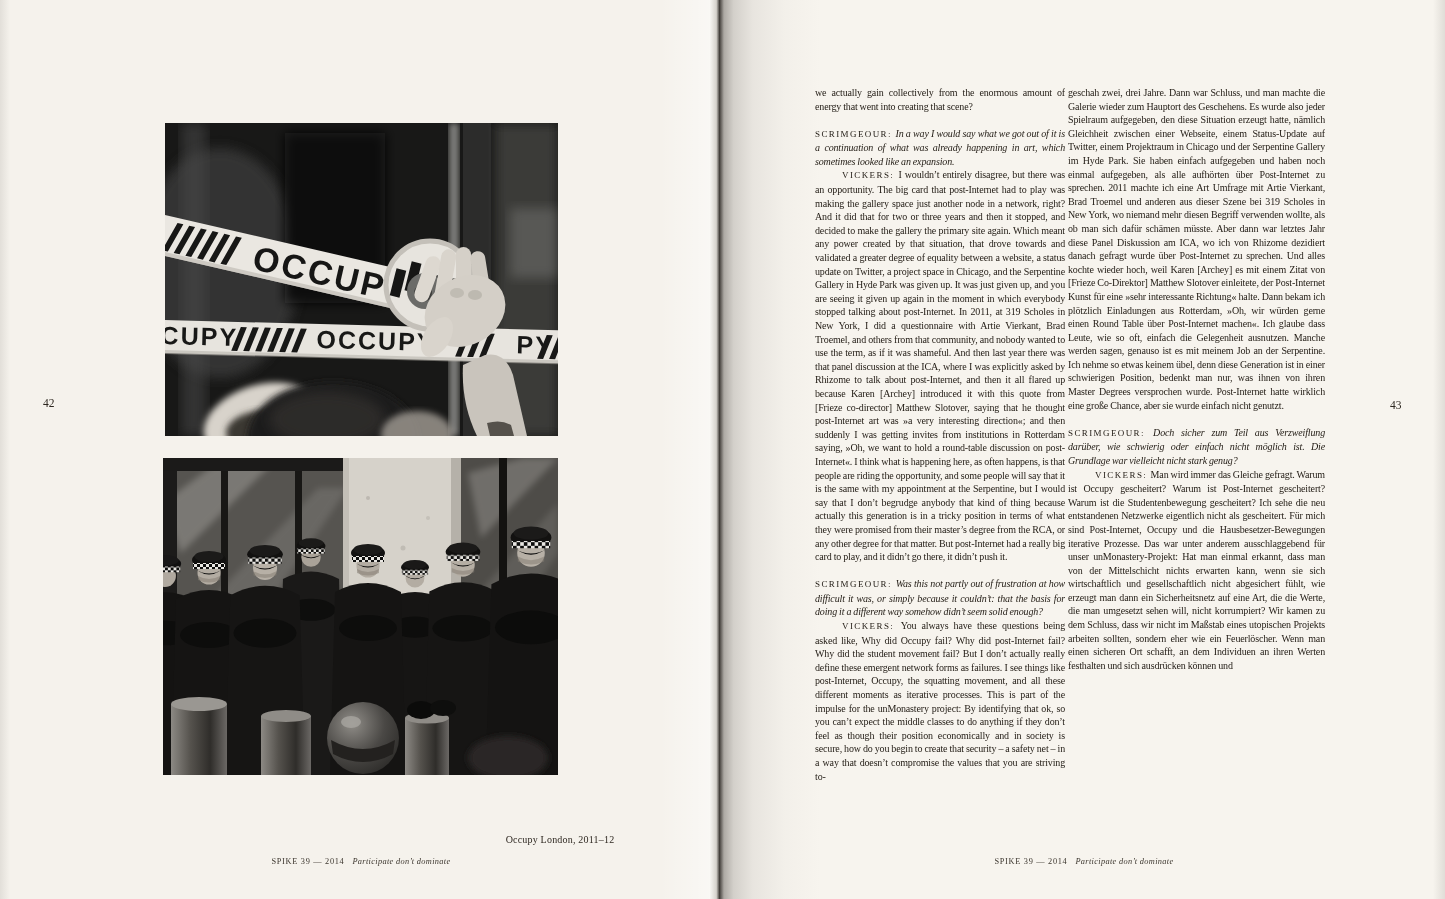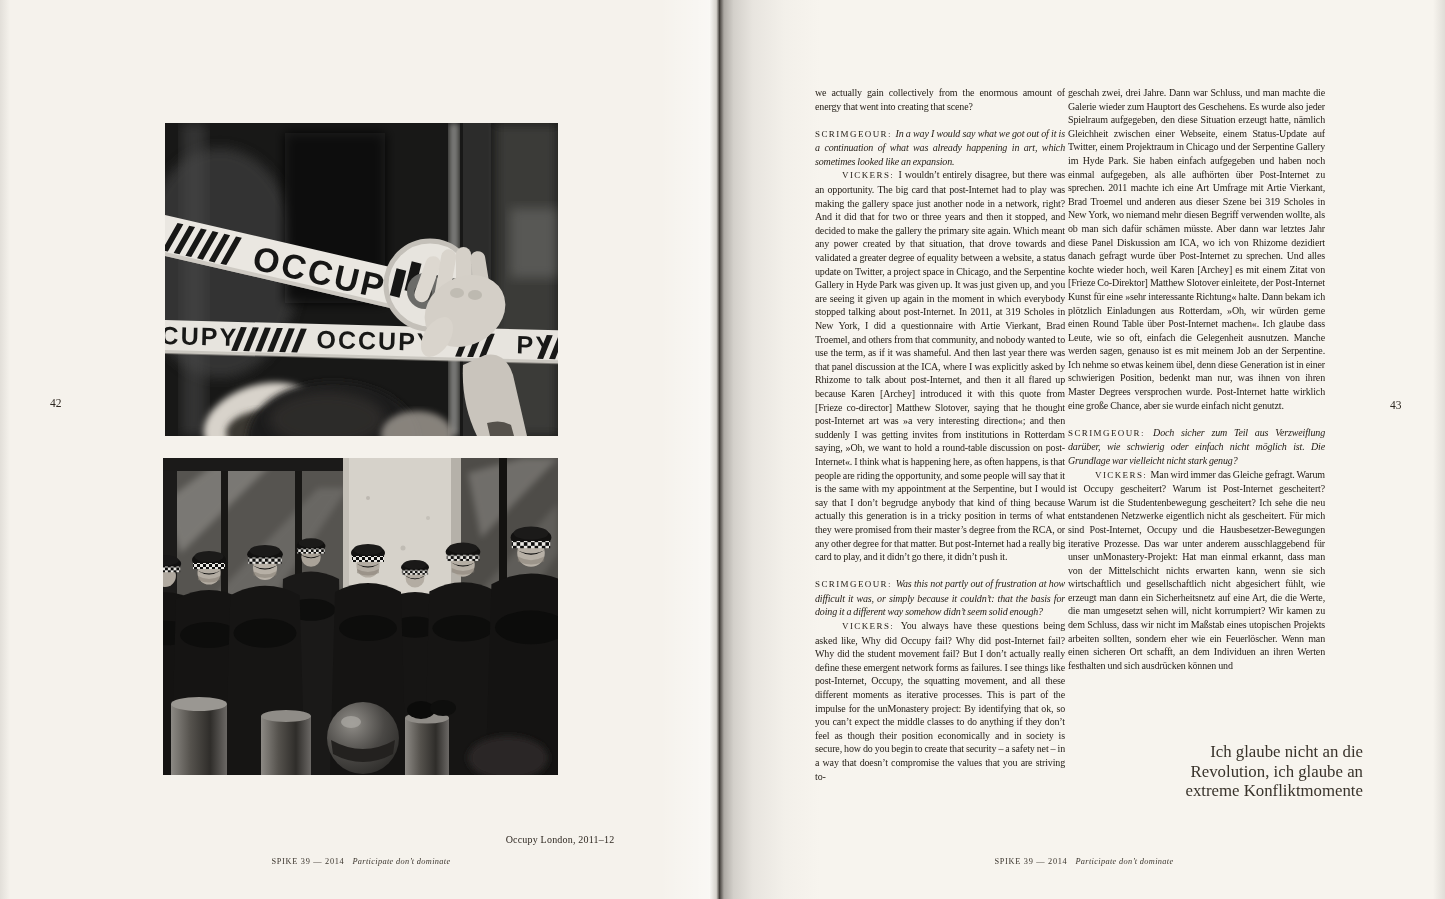--- a/index.html
+++ b/index.html
@@ -23,21 +23,21 @@
     background:linear-gradient(90deg,rgba(60,55,50,0.10),rgba(60,55,50,0));}
   .edge-r{position:absolute;right:0;top:0;width:12px;height:899px;z-index:3;pointer-events:none;
     background:linear-gradient(270deg,rgba(60,55,50,0.12),rgba(60,55,50,0));}
 
   .photo{position:absolute;z-index:2;line-height:0;}
   .photo svg{display:block;}
   .photo-1{left:165px;top:123px;}
   .photo-2{left:163px;top:458px;}
 
   .pagenum{position:absolute;z-index:2;font-size:11.5px;color:#2c261f;}
-  .pagenum-left{left:50px;top:397px;}
+  .pagenum-left{left:43px;top:397px;}
   .pagenum-right{left:1390px;top:399px;}
 
   .caption{position:absolute;left:440px;top:803px;width:240px;z-index:2;
            text-align:center;font-size:10px;letter-spacing:.2px;color:#2f2922;margin-top:31px;}
 
   .footer{position:absolute;top:857px;width:240px;z-index:2;text-align:center;
           font-size:8.3px;letter-spacing:.7px;color:#3b352d;white-space:nowrap;}
   .footer-left{left:241px;}
   .footer-right{left:964px;}
   .footer .slogan{font-style:italic;margin-left:8px;letter-spacing:.35px;}
@@ -299,23 +299,18 @@
       <p class="para a"><span class="speaker">VICKERS: </span><span class="speech">I wouldn’t entirely disagree, but there was an opportunity. The big card that post-Internet had to play was making the gallery space just another node in a network, right? And it did that for two or three years and then it stopped, and decided to make the gallery the primary site again. Which meant any power created by that situation, that drove towards and validated a greater degree of equality between a website, a status update on Twitter, a project space in Chicago, and the Serpentine Gallery in Hyde Park was given up. It was just given up, and you are seeing it given up again in the moment in which everybody stopped talking about post-Internet. In 2011, at 319 Scholes in New York, I did a questionnaire with Artie Vierkant, Brad Troemel, and others from that community, and nobody wanted to use the term, as if it was shameful. And then last year there was that panel discussion at the ICA, where I was explicitly asked by Rhizome to talk about post-Internet, and then it all flared up because Karen [Archey] introduced it with this quote from [Frieze co-director] Matthew Slotover, saying that he thought post-Internet art was »a very interesting direction«; and then suddenly I was getting invites from institutions in Rotterdam saying, »Oh, we want to hold a round-table discussion on post-Internet«. I think what is happening here, as often happens, is that people are riding the opportunity, and some people will say that it is the same with my appointment at the Serpentine, but I would say that I don’t begrudge anybody that kind of thing because actually this generation is in a tricky position in terms of what they were promised from their master’s degree from the RCA, or any other degree for that matter. But post-Internet had a really big card to play, and it didn’t go there, it didn’t push it.</span></p>
       <p class="para q"><span class="speaker">SCRIMGEOUR: </span><span class="speech">Was this not partly out of frustration at how difficult it was, or simply because it couldn’t: that the basis for doing it a different way somehow didn’t seem solid enough?</span></p>
       <p class="para a"><span class="speaker">VICKERS: </span><span class="speech">You always have these questions being asked like, Why did Occupy fail? Why did post-Internet fail? Why did the student movement fail? But I don’t actually really define these emergent network forms as failures. I see things like post-Internet, Occupy, the squatting movement, and all these different moments as iterative processes. This is part of the impulse for the unMonastery project: By identifying that ok, so you can’t expect the middle classes to do anything if they don’t feel as though their position economically and in society is secure, how do you begin to create that security – a safety net – in a way that doesn’t compromise the values that you are striving to-</span></p>
     </div>
   <div class="col col-de" lang="de">
       <p class="para cont"><span class="speech">geschah zwei, drei Jahre. Dann war Schluss, und man machte die Galerie wieder zum Hauptort des Geschehens. Es wurde also jeder Spielraum aufgegeben, den diese Situation erzeugt hatte, nämlich Gleichheit zwischen einer Webseite, einem Status-Update auf Twitter, einem Projektraum in Chicago und der Serpentine Gallery im Hyde Park. Sie haben einfach aufgegeben und haben noch einmal aufgegeben, als alle aufhörten über Post-Internet zu sprechen. 2011 machte ich eine Art Umfrage mit Artie Vierkant, Brad Troemel und anderen aus dieser Szene bei 319 Scholes in New York, wo niemand mehr diesen Begriff verwenden wollte, als ob man sich dafür schämen müsste. Aber dann war letztes Jahr diese Panel Diskussion am ICA, wo ich von Rhizome dezidiert danach gefragt wurde über Post-Internet zu sprechen. Und alles kochte wieder hoch, weil Karen [Archey] es mit einem Zitat von [Frieze Co-Direktor] Matthew Slotover einleitete, der Post-Internet Kunst für eine »sehr interessante Richtung« halte. Dann bekam ich plötzlich Einladungen aus Rotterdam, »Oh, wir würden gerne einen Round Table über Post-Internet machen«. Ich glaube dass Leute, wie so oft, einfach die Gelegenheit ausnutzen. Manche werden sagen, genauso ist es mit meinem Job an der Serpentine. Ich nehme so etwas keinem übel, denn diese Generation ist in einer schwierigen Position, bedenkt man nur, was ihnen von ihren Master Degrees versprochen wurde. Post-Internet hatte wirklich eine große Chance, aber sie wurde einfach nicht genutzt.</span></p>
       <p class="para q"><span class="speaker">SCRIMGEOUR: </span><span class="speech">Doch sicher zum Teil aus Verzweiflung darüber, wie schwierig oder einfach nicht möglich ist. Die Grundlage war vielleicht nicht stark genug?</span></p>
       <p class="para a"><span class="speaker">VICKERS: </span><span class="speech">Man wird immer das Gleiche gefragt. Warum ist Occupy gescheitert? Warum ist Post-Internet gescheitert? Warum ist die Studentenbewegung gescheitert? Ich sehe die neu entstandenen Netzwerke eigentlich nicht als gescheitert. Für mich sind Post-Internet, Occupy und die Hausbesetzer-Bewegungen iterative Prozesse. Das war unter anderem ausschlaggebend für unser unMonastery-Projekt: Hat man einmal erkannt, dass man von der Mittelschicht nichts erwarten kann, wenn sie sich wirtschaftlich und gesellschaftlich nicht abgesichert fühlt, wie erzeugt man dann ein Sicherheitsnetz auf eine Art, die die Werte, die man umgesetzt sehen will, nicht korrumpiert? Wir kamen zu dem Schluss, dass wir nicht im Maßstab eines utopischen Projekts arbeiten sollten, sondern eher wie ein Feuerlöscher. Wenn man einen sicheren Ort schafft, an dem Individuen an ihren Werten festhalten und sich ausdrücken können und</span></p>
     </div>
 
-  <div class="pull-quote">
-    <div>Ich glaube nicht an die</div>
-    <div>Revolution, ich glaube an</div>
-    <div>extreme Konfliktmomente</div>
-  </div>
 
   <div class="pagenum pagenum-right">43</div>
   <div class="footer footer-right">
     <span class="issue">SPIKE 39 — 2014</span><span class="slogan">Participate don’t dominate</span>
   </div>
 </div>
 
 </body></html>

